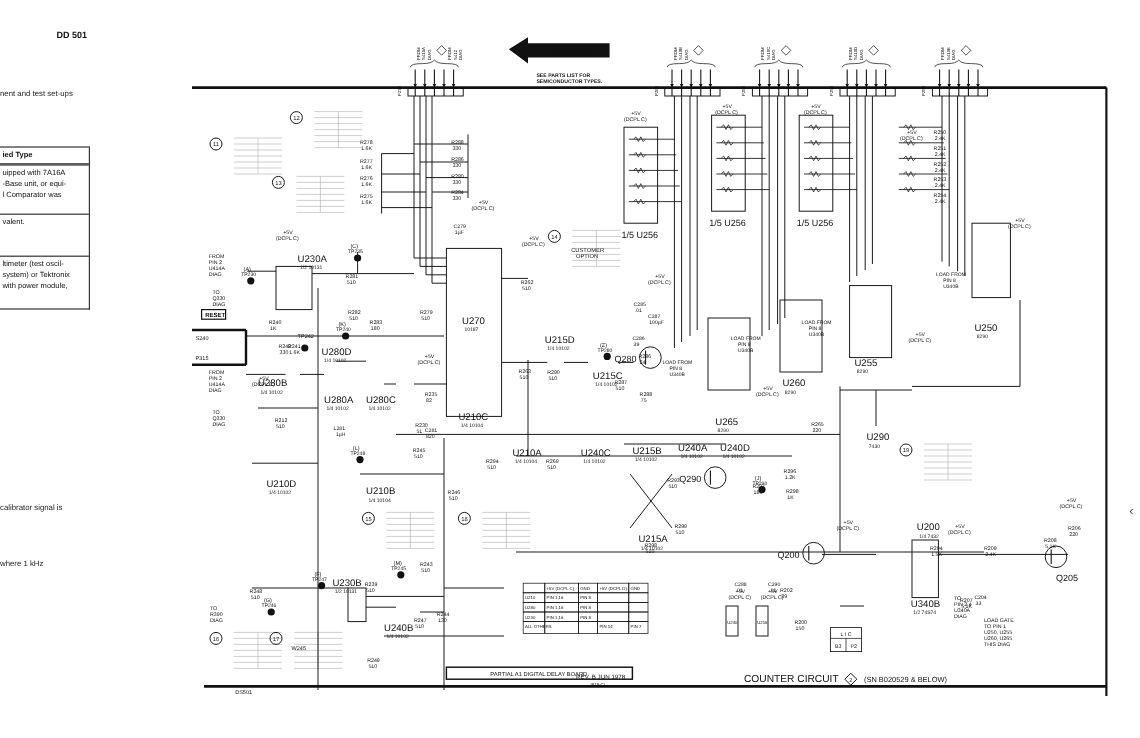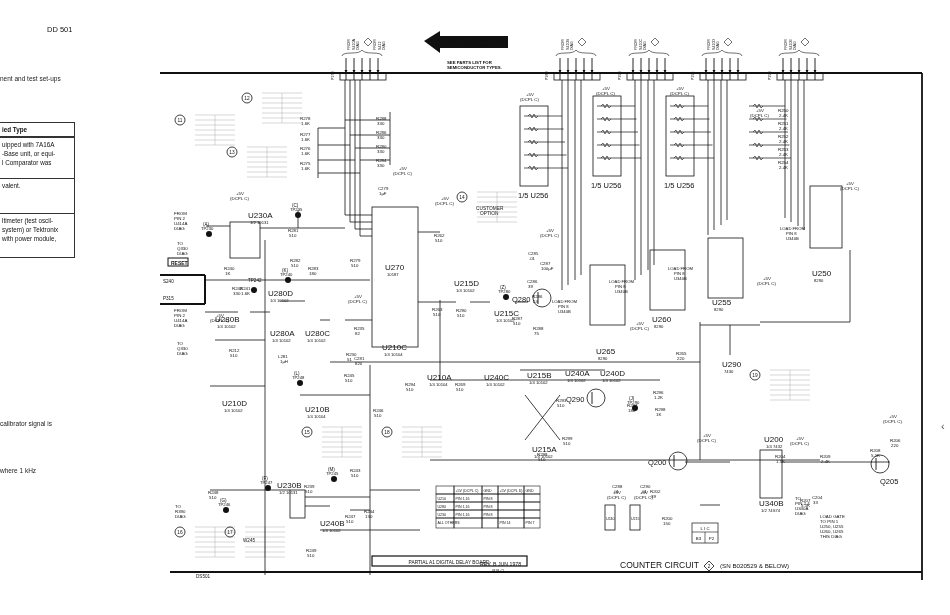--- a/index.html
+++ b/index.html
@@ -1,18 +1,18 @@
 <!DOCTYPE html>
 <html><head>
 <meta charset="utf-8">
 <style>
   html,body{margin:0;padding:0;background:#fff;}
   body{width:950px;height:615px;position:relative;overflow:hidden;font-family:"Liberation Sans",sans-serif;color:#111;}
   .lefttxt{position:absolute;font-size:6.5px;color:#222;white-space:nowrap;}
-  .hdr{position:absolute;left:47px;top:25px;font-size:7.5px;font-weight:normal;}
+  .hdr{position:absolute;left:47px;top:25px;font-size:7.5px;font-weight:bold;}
   .tbl{position:absolute;left:0;top:122px;width:74px;height:135px;border-right:1px solid #333;border-bottom:1.5px solid #333;}
   .tbl .row{border-top:1px solid #333;font-size:6.3px;padding:2px 2px;line-height:9px;white-space:nowrap;overflow:hidden;}
   .tbl .row.h{font-weight:bold;border-bottom:1.5px solid #333;}
   svg{position:absolute;left:0;top:0;}
   svg text{font-family:"Liberation Sans",sans-serif;fill:#111;}
   .chev{position:absolute;left:941px;top:420px;font-size:11px;color:#555;}
 </style>
 </head>
 <body>
 

